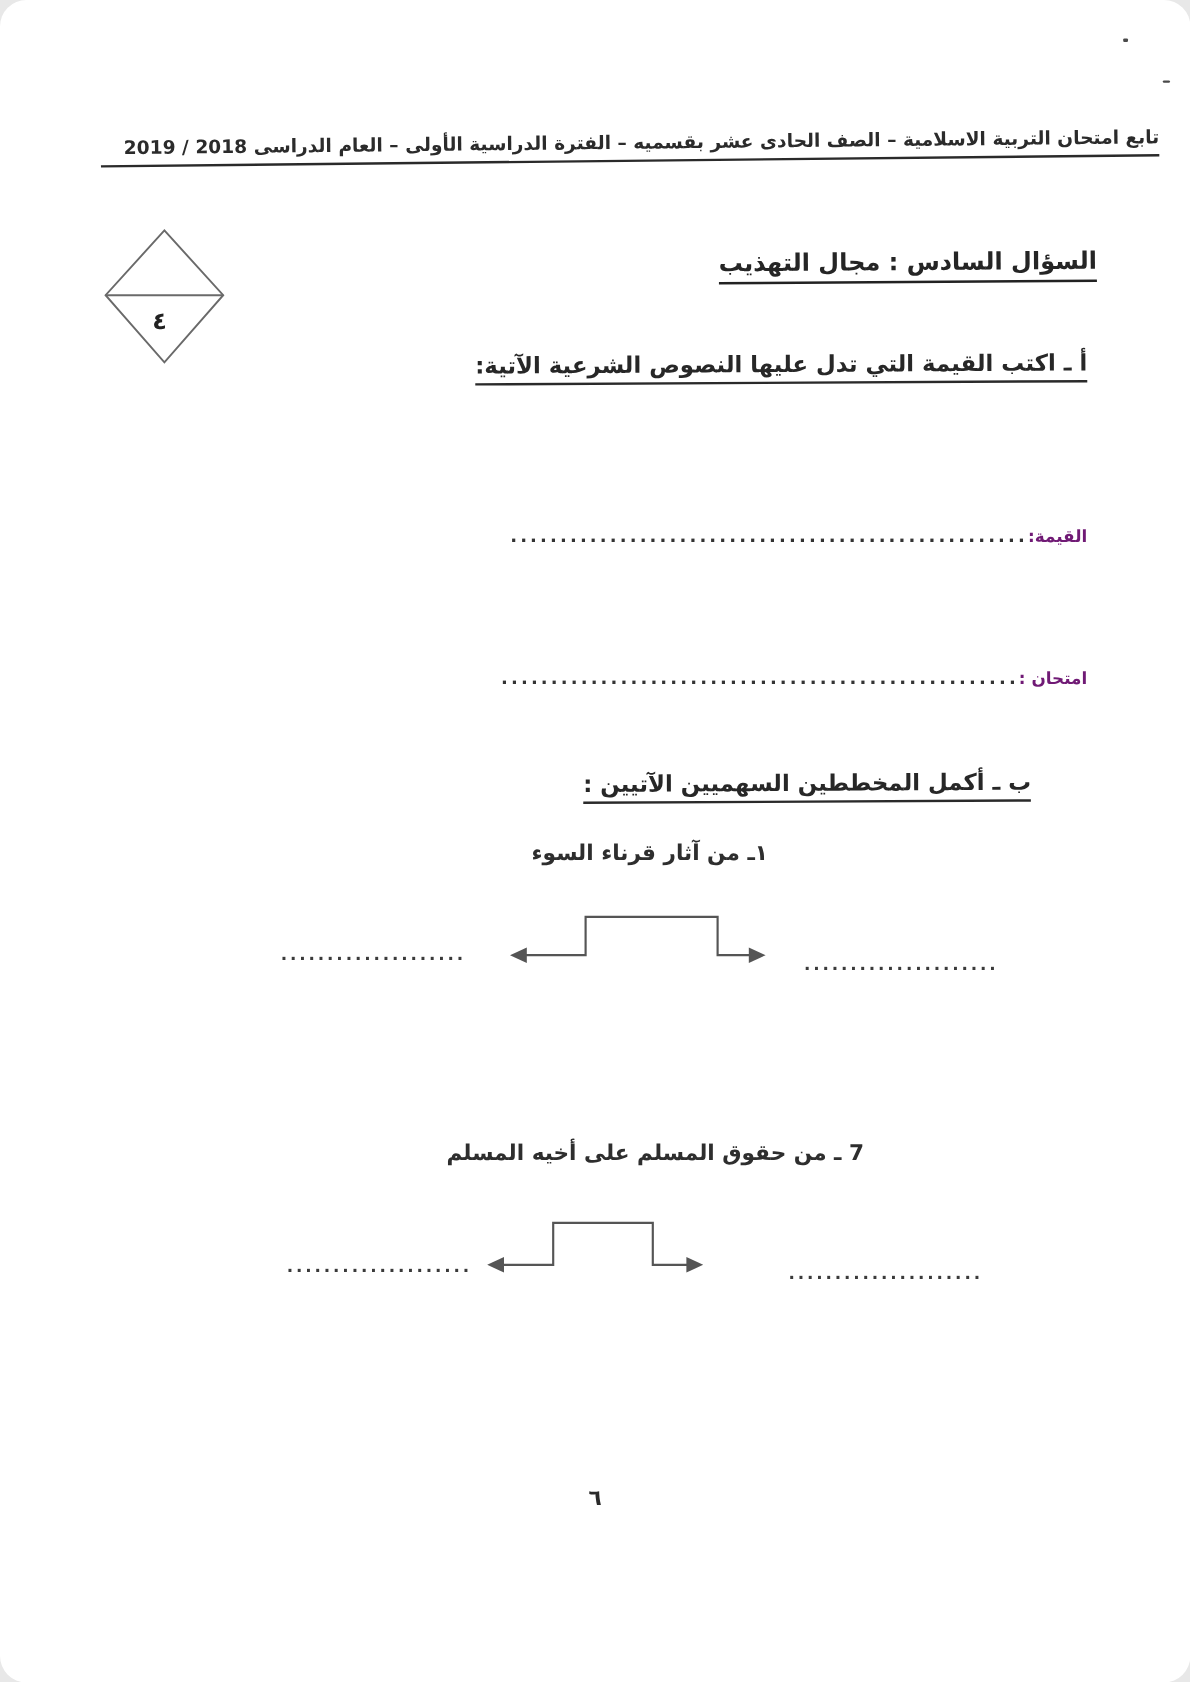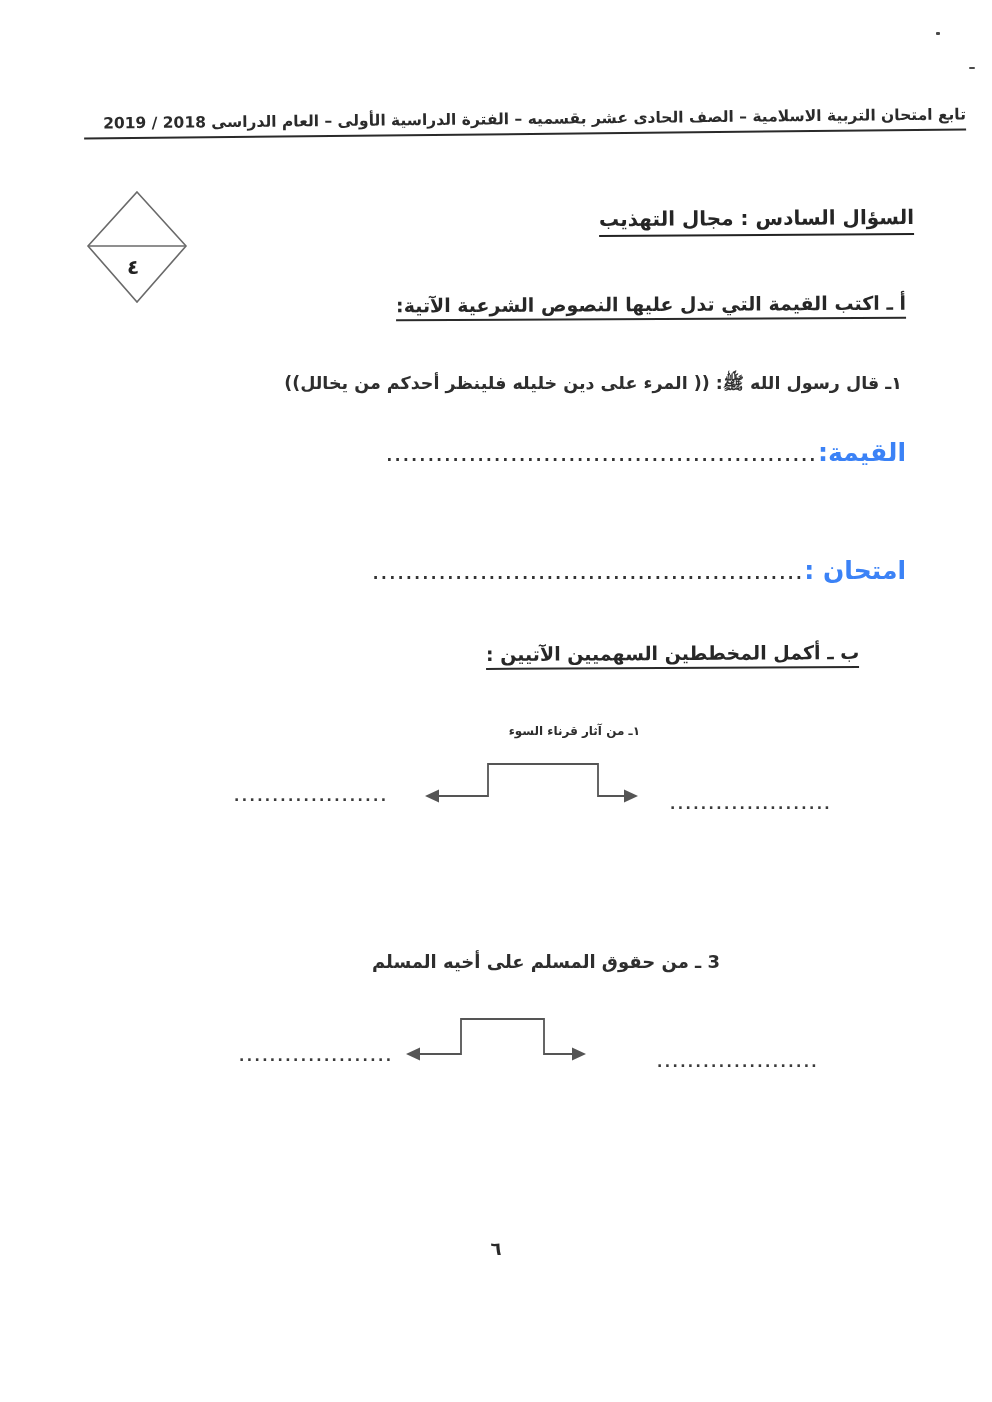--- a/index.html
+++ b/index.html
@@ -6,20 +6,21 @@
   html, body { background: #e8e8e8; }
   .page {
     position: relative;
     width: 992px;
     height: 1402px;
     margin: 0 auto;
     background: #ffffff;
     font-family: "DejaVu Sans", sans-serif;
     color: #1f1f1f;
     overflow: hidden;
+    border-radius: 22px;
   }
   .rtl { direction: rtl; unicode-bidi: embed; }
 
   .speck { position: absolute; background: #4a4a4a; border-radius: 1px; }
   .speck-1 { left: 936px; top: 32px; width: 4px; height: 3px; }
   .speck-2 { left: 969px; top: 67px; width: 6px; height: 2px; }
 
   .header {
     position: absolute;
     top: 110px;
@@ -77,23 +78,23 @@
     right: 86px;
     display: flex;
     flex-direction: row;
     align-items: baseline;
     direction: rtl;
     white-space: nowrap;
   }
   .answer-line-1 { top: 438px; }
   .answer-line-2 { top: 556px; }
   .answer-label {
-    font-size: 25px;
-    font-weight: 700;
-    color: #3b82f6;
+    font-size: 14px;
+    font-weight: 700;
+    color: #701a75;
   }
   .answer-dots {
     font-size: 15px;
     font-weight: 700;
     letter-spacing: 2.6px;
     color: #333;
     direction: ltr;
     unicode-bidi: bidi-override;
   }
 
@@ -102,21 +103,21 @@
     top: 642px;
     right: 133px;
     font-size: 19px;
     font-weight: 700;
     padding-bottom: 3px;
     border-bottom: 2.2px solid #2a2a2a;
     transform: rotate(-0.3deg);
     color: #272727;
   }
 
-  .diagram-title-1 { top: 724px; right: 352px; font-size: 12px; }
+  .diagram-title-1 { top: 701px; right: 352px; font-size: 18px; }
   .diagram-title-2 { top: 951px; right: 272px; font-size: 18px; }
 
   .diagram { position: absolute; height: 60px; }
   .diagram-1 { left: 230px; top: 756px; width: 615px; }
   .diagram-2 { left: 235px; top: 1010px; width: 595px; }
   .diagram .dots {
     position: absolute;
     font-size: 14px;
     font-weight: 700;
     letter-spacing: 2.4px;
@@ -156,21 +157,20 @@
       <polygon points="53,4 102,58 53,114 4,58" fill="none" stroke="#6a6a6a" stroke-width="1.6"></polygon>
       <line x1="4" y1="58" x2="102" y2="58" stroke="#6a6a6a" stroke-width="1.6"></line>
       <text x="49" y="86" font-size="20" font-weight="bold" fill="#222" font-family="DejaVu Sans, sans-serif" text-anchor="middle">٤</text>
     </svg>
   </div>
 
   <div class="q-title rtl">السؤال السادس : مجال التهذيب</div>
 
   <div class="section-a-heading rtl">أ ـ اكتب القيمة التي تدل عليها النصوص الشرعية الآتية:</div>
 
-  <div class="text-item item-a1 rtl">١ـ قال رسول الله ﷺ: (( المرء على دين خليله فلينظر أحدكم من يخالل))</div>
 
   <div class="answer-line answer-line-1">
     <span class="answer-label">القيمة:</span>
       <span class="answer-dots">....................................................</span>
   </div>
 
 
   <div class="answer-line answer-line-2">
     <span class="answer-label">امتحان :</span>
       <span class="answer-dots">....................................................</span>
@@ -183,21 +183,21 @@
   <div class="diagram diagram-1">
     <span class="dots dots-left">....................</span>
     <svg class="arrow-svg" width="220" height="48" viewBox="0 0 220 48">
       <path d="M12 38 H66 V6 H176 V38 H203" fill="none" stroke="#555" stroke-width="1.8"></path>
       <polygon points="3,38 17,31.5 17,44.5" fill="#555"></polygon>
       <polygon points="216,38 202,31.5 202,44.5" fill="#555"></polygon>
     </svg>
     <span class="dots dots-right">.....................</span>
   </div>
 
-  <div class="text-item diagram-title-2 rtl">3 ـ من حقوق المسلم على أخيه المسلم</div>
+  <div class="text-item diagram-title-2 rtl">7 ـ من حقوق المسلم على أخيه المسلم</div>
 
   <div class="diagram diagram-2">
     <span class="dots dots-left">....................</span>
     <svg class="arrow-svg" width="190" height="52" viewBox="0 0 190 52">
       <path d="M12 42 H58 V7 H141 V42 H170" fill="none" stroke="#555" stroke-width="1.8"></path>
       <polygon points="3,42 17,35.5 17,48.5" fill="#555"></polygon>
       <polygon points="183,42 169,35.5 169,48.5" fill="#555"></polygon>
     </svg>
     <span class="dots dots-right">.....................</span>
   </div>

